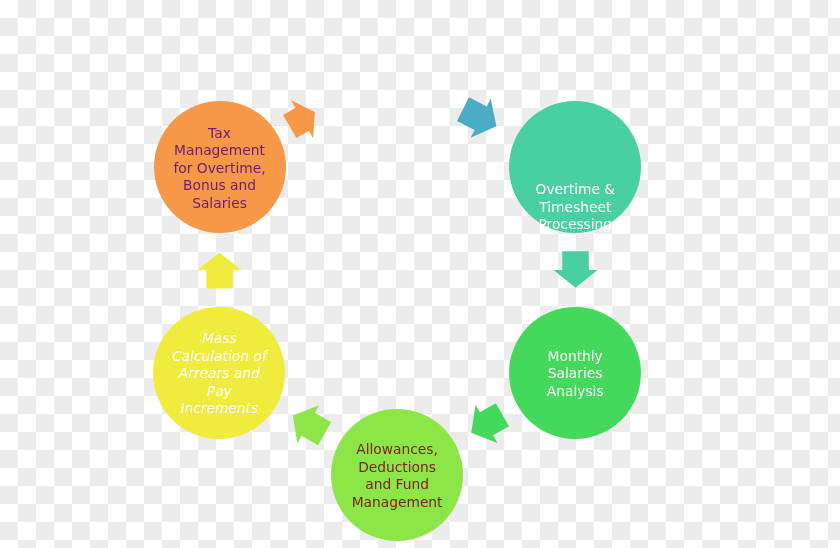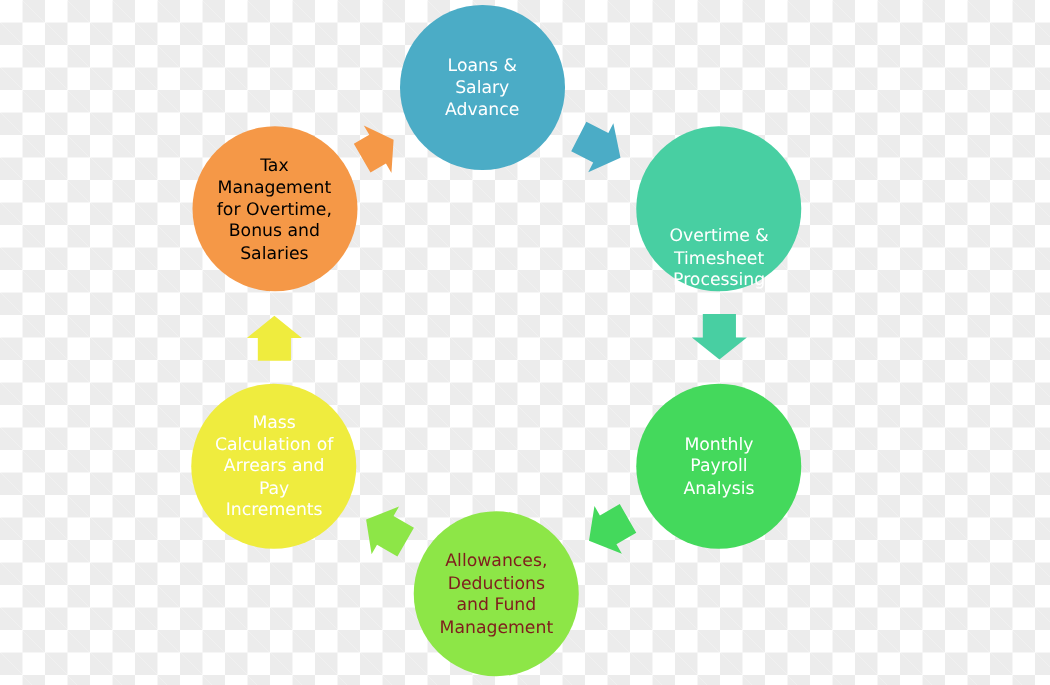--- a/index.html
+++ b/index.html
@@ -26,71 +26,66 @@
     line-height:17.5px; font-size:13.8px;
     white-space:pre-line;
     position:relative; top:1px;
     -webkit-font-smoothing:antialiased;
   }
   
   #node-loans      { left:319.9px; top:4.0px;   width:131.8px; height:131.8px; background:#4bacc6; }
   #node-overtime   { left:509.4px; top:101.2px; width:131.8px; height:131.8px; background:#48cfa2; }
   #node-payroll    { left:509.2px; top:307.2px; width:132px;   height:132px;   background:#44d95c; }
   #node-allowances { left:331.1px; top:409.4px; width:132px;   height:132px;   background:#8de647; }
-  #node-arrears    { left:153.3px; top:306.9px; width:132px;   height:132px;   background:#efec3e; }
+  #node-arrears    { left:153.3px; top:306.9px; width:132px;   height:132px;   background:#efec3e;font-style:italic; }
   #node-tax        { left:153.5px; top:101.3px; width:132px;   height:132px;   background:#f59847; }
 </style>
 </head>
 <body>
 
 <div id="stage">
 
   <svg class="arrow-layer" viewBox="0 0 840 548">
     <polygon id="arrow-0" points="469.08,97.34 486.69,106.40 490.69,98.61 496.38,126.27 470.58,137.75 474.58,129.96 456.97,120.91" fill="#4bacc6"></polygon>
     <polygon id="arrow-1" points="588.75,251.15 588.75,269.95 597.50,269.95 575.50,287.65 553.50,269.95 562.25,269.95 562.25,251.15" fill="#48cfa2"></polygon>
     <polygon id="arrow-2" points="509.01,426.21 493.14,435.34 497.51,442.92 471.20,432.67 475.57,404.78 479.93,412.36 495.80,403.24" fill="#44d95c"></polygon>
     <polygon id="arrow-3" points="317.92,445.18 301.62,435.81 297.26,443.40 292.88,415.50 319.19,405.25 314.83,412.84 331.13,422.21" fill="#8de647"></polygon>
     <polygon id="arrow-4" points="206.25,288.60 206.25,270.30 197.50,270.30 219.50,252.60 241.50,270.30 232.75,270.30 232.75,288.60" fill="#efec3e"></polygon>
     <polygon id="arrow-5" points="283.06,115.07 295.42,107.87 291.02,100.31 314.88,111.88 313.15,138.34 308.75,130.78 296.39,137.97" fill="#f59847"></polygon>
   </svg>
 
-  <div class="node" id="node-loans" style="left: 319.9px; top: 4px; width: 131.8px; height: 131.8px; background: rgb(75, 172, 198);">
-    <span class="label" style="color: rgb(255, 255, 255);">Loans &amp;
-Salary
-Advance</span>
-  </div>
 
   <div class="node" id="node-overtime" style="left: 509.4px; top: 101.2px; width: 131.8px; height: 131.8px; background: rgb(72, 207, 162); align-items: flex-end;">
     <span class="label" style="color: rgb(255, 255, 255);">Overtime &amp;
 Timesheet
 Processing</span>
   </div>
 
   <div class="node" id="node-payroll" style="left: 509.2px; top: 307.2px; width: 132px; height: 132px; background: rgb(68, 217, 92);">
     <span class="label" style="color: rgb(255, 255, 255);">Monthly
-Payroll
+Salaries
 Analysis</span>
   </div>
 
   <div class="node" id="node-allowances" style="left: 331.1px; top: 409.4px; width: 132px; height: 132px; background: rgb(141, 230, 71);">
     <span class="label" style="color: #7f1d1d;">Allowances,
 Deductions
 and Fund
 Management</span>
   </div>
 
   <div class="node" id="node-arrears" style="left: 153.3px; top: 306.9px; width: 132px; height: 132px; background: rgb(239, 236, 62);">
     <span class="label" style="color: rgb(255, 255, 255);">Mass
 Calculation of
 Arrears and
 Pay
 Increments</span>
   </div>
 
   <div class="node" id="node-tax" style="left: 153.5px; top: 101.3px; width: 132px; height: 132px; background: rgb(245, 152, 71);">
-    <span class="label" style="color: #000000;">Tax
+    <span class="label" style="color: #701a75;">Tax
 Management
 for Overtime,
 Bonus and
 Salaries</span>
   </div>
 
 </div>
 
 </body></html>

